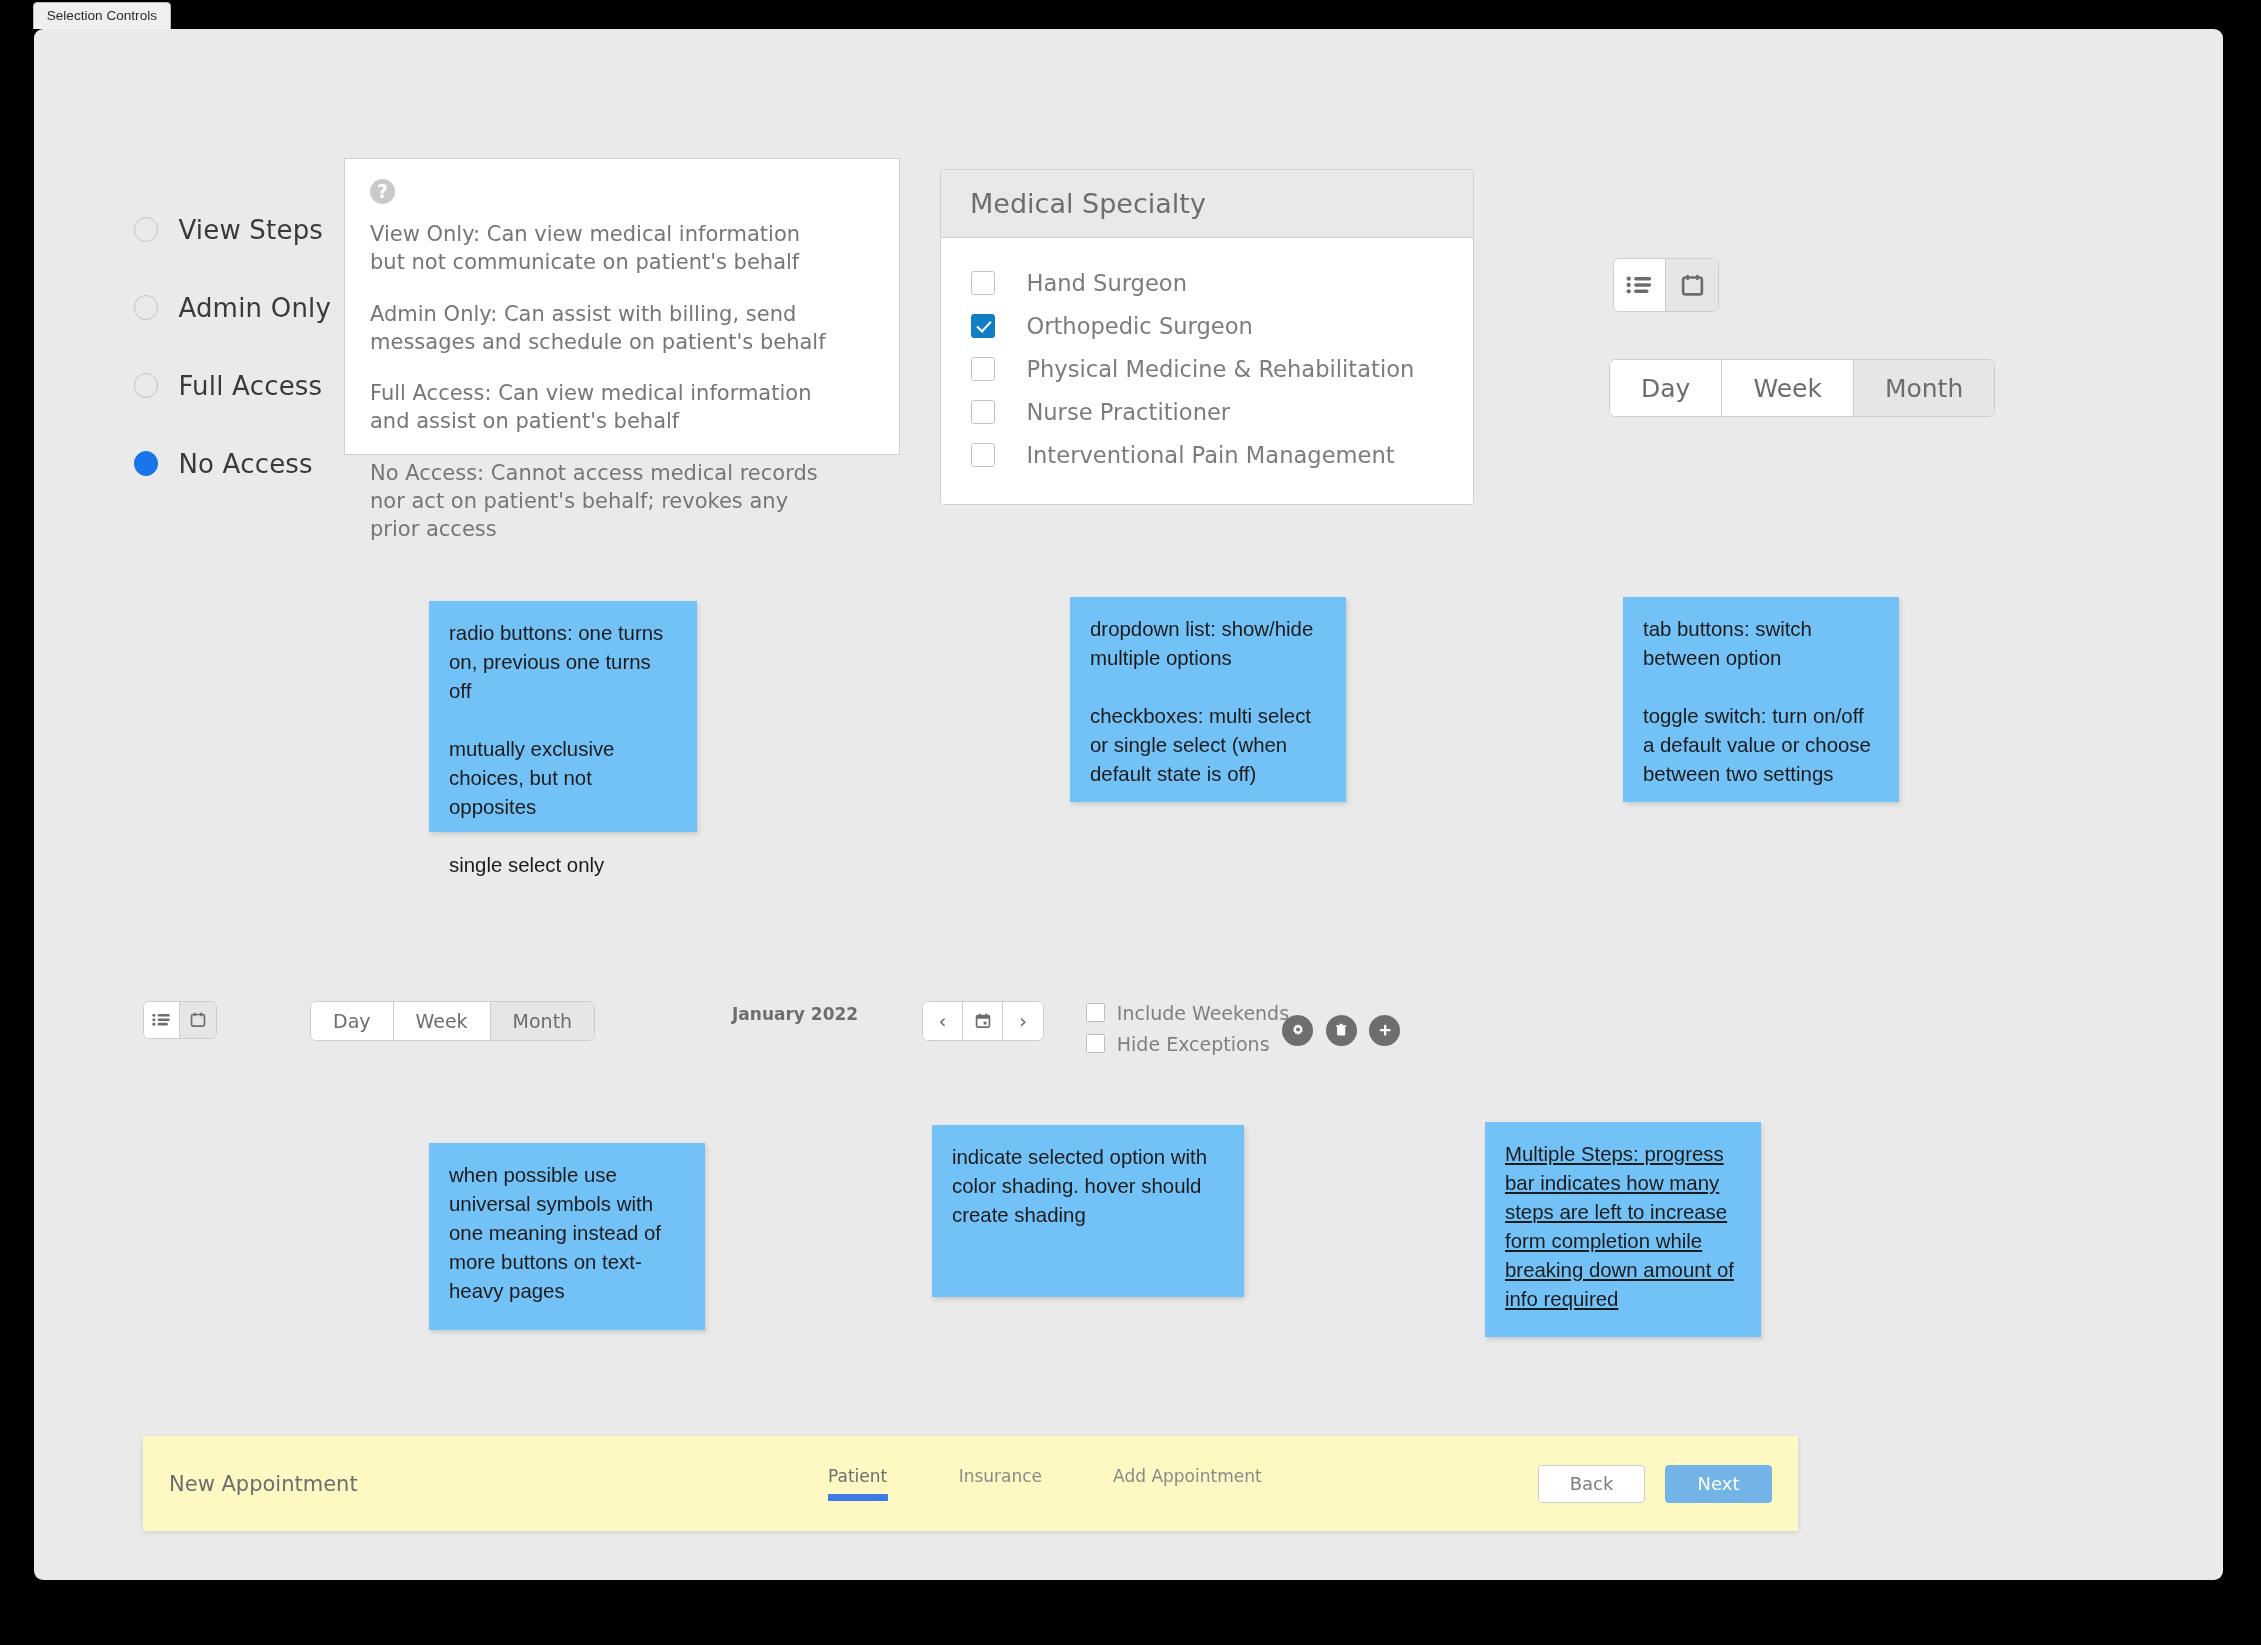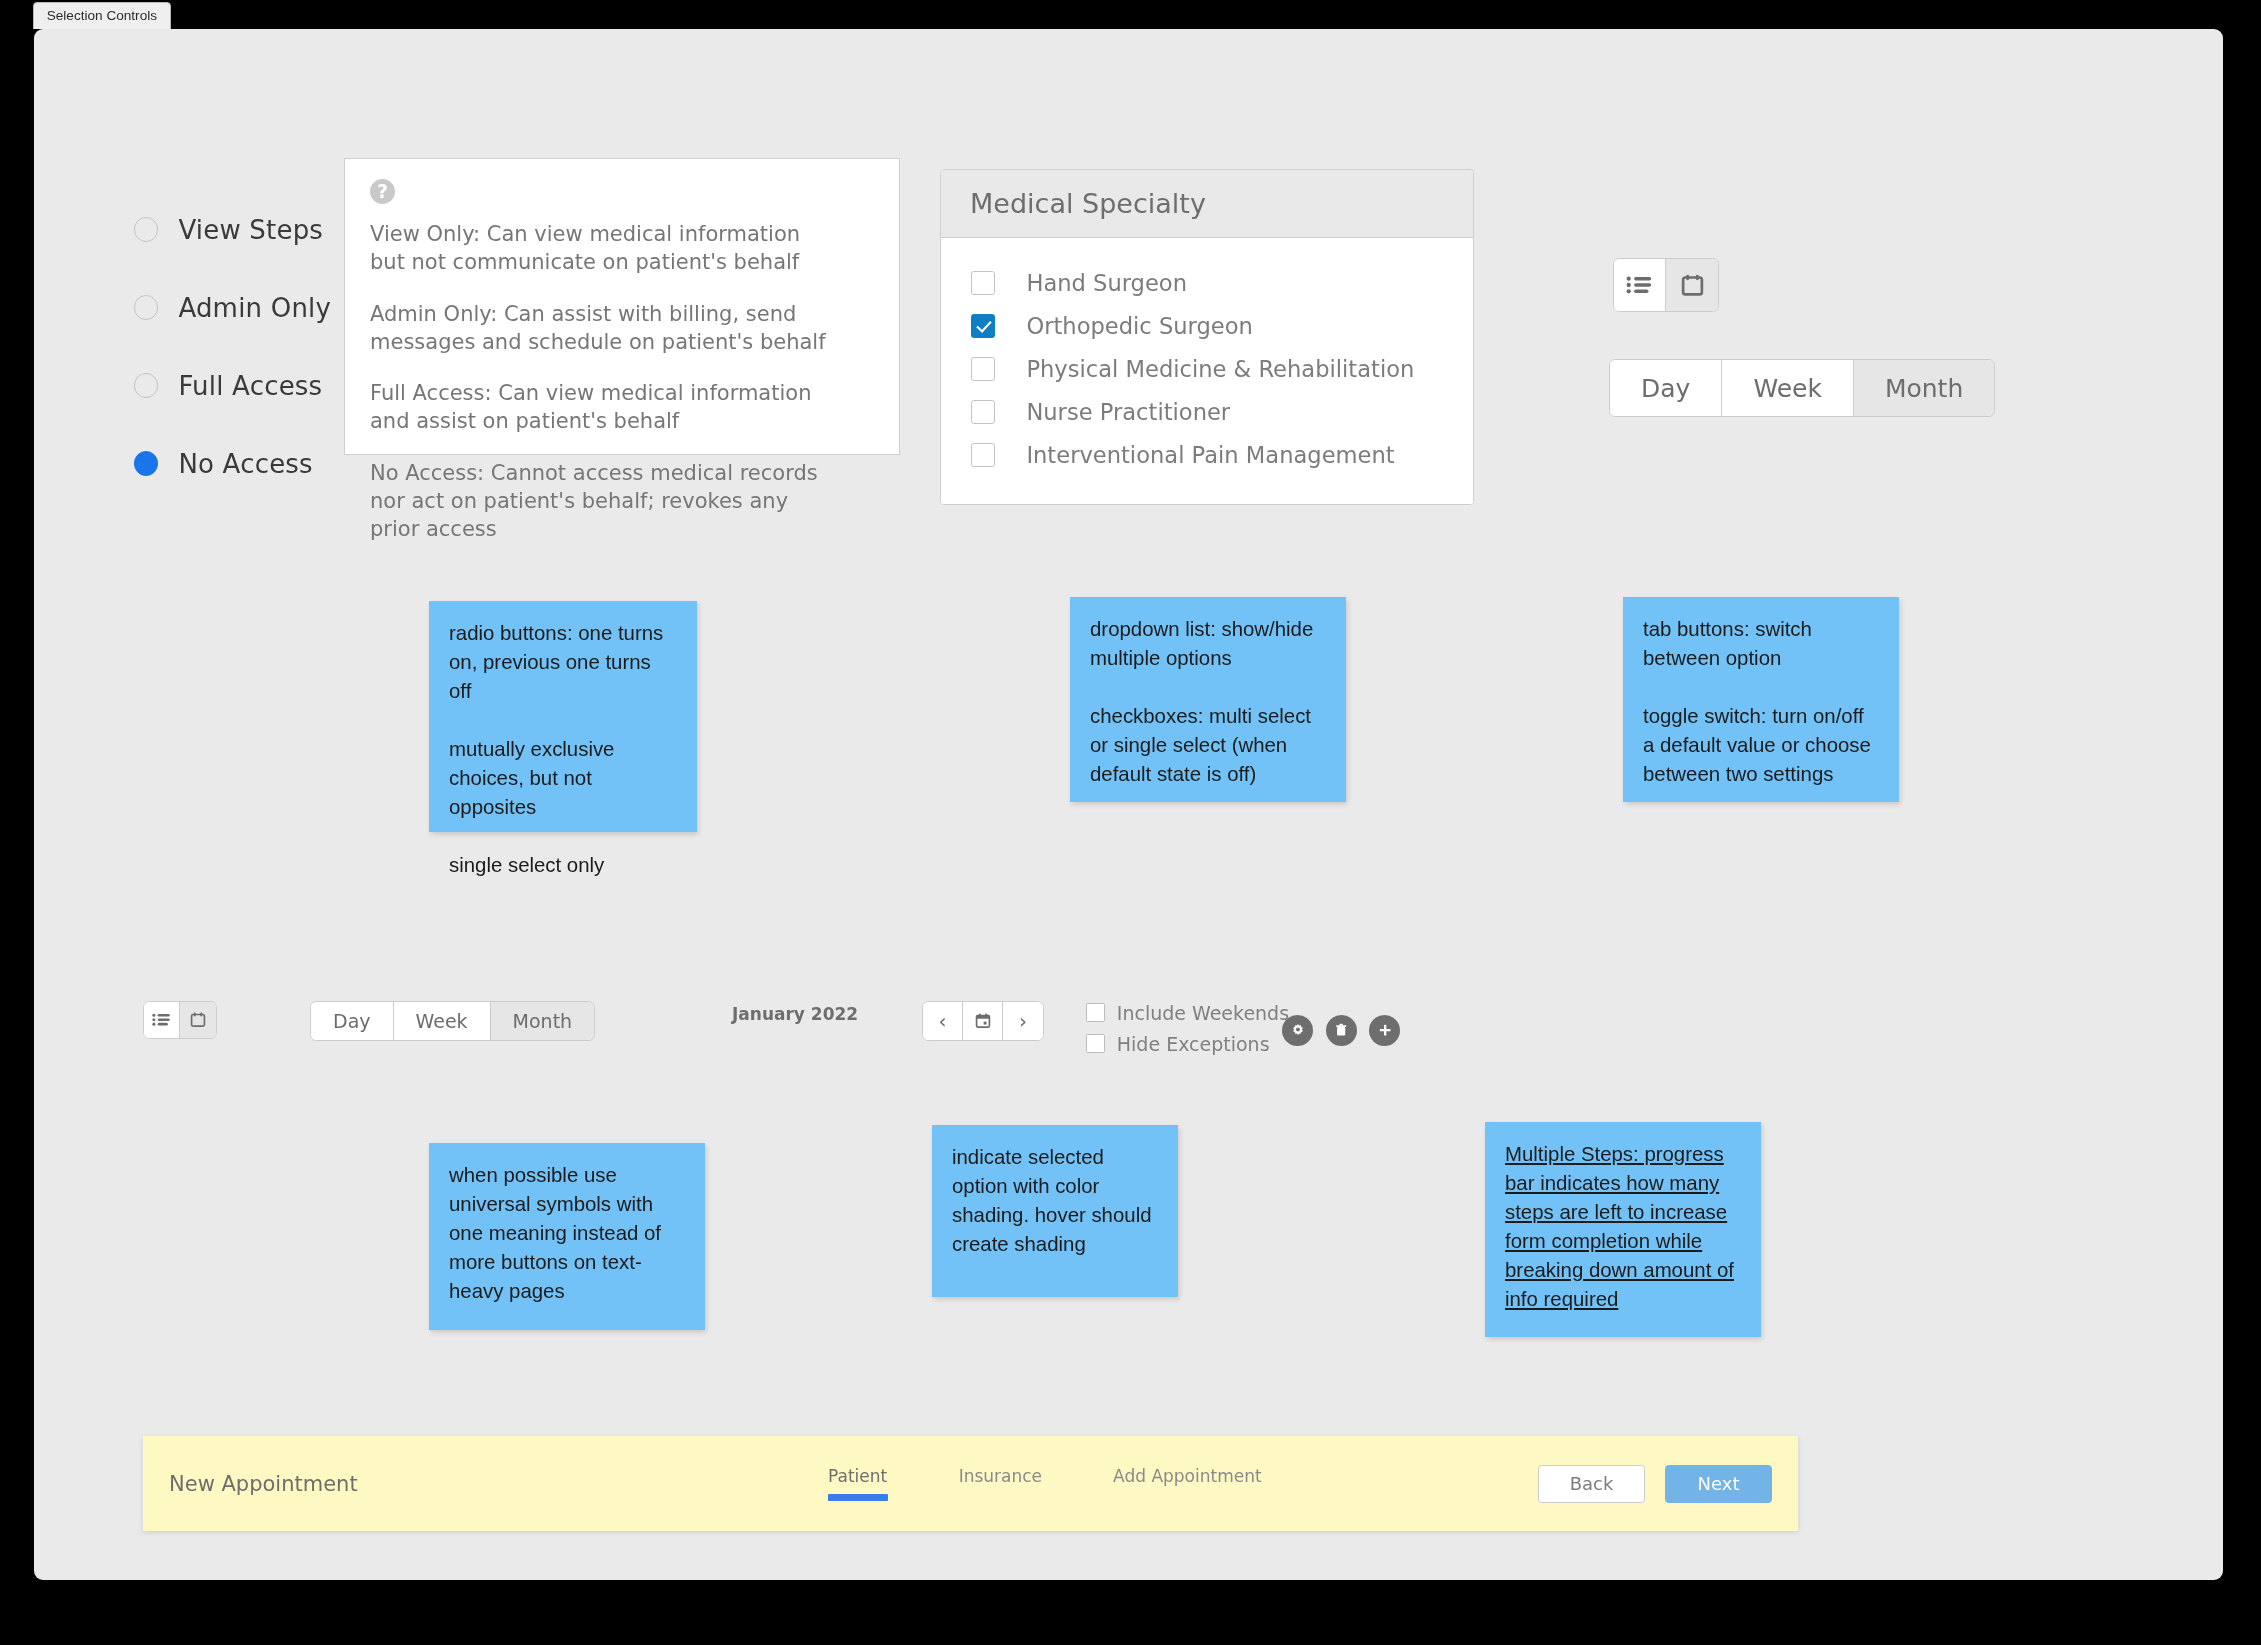--- a/index.html
+++ b/index.html
@@ -167,21 +167,21 @@
     font-family:"Liberation Sans", sans-serif;
     font-size:20.4px;line-height:29px;color:#1b1b1b;
   }
   .note p{margin:0;}
   .note p + p{margin-top:29px;}
 
   .note-1{left:395px;top:572px;width:268px;height:231px;}
   .note-2{left:1036px;top:568px;width:276px;height:205px;}
   .note-3{left:1589px;top:568px;width:276px;height:205px;}
   .note-4{left:395px;top:1114px;width:276px;height:187px;}
-  .note-5{left:898px;top:1096px;width:246px;height:172px;}
+  .note-5{left:898px;top:1096px;width:312px;height:172px;}
   .note-6{left:1451px;top:1093px;width:276px;height:215px;text-decoration:underline;}
 
   
   .wizard{
     position:absolute;left:109px;top:1407px;width:1655px;height:95px;
     background:#fef9c3;box-shadow:0 1.8px 5.4px rgba(0,0,0,.13);
     display:flex;align-items:center;
   }
   .wiz-title{
     margin-left:26px;font-size:21px;color:#6e6e6e;

